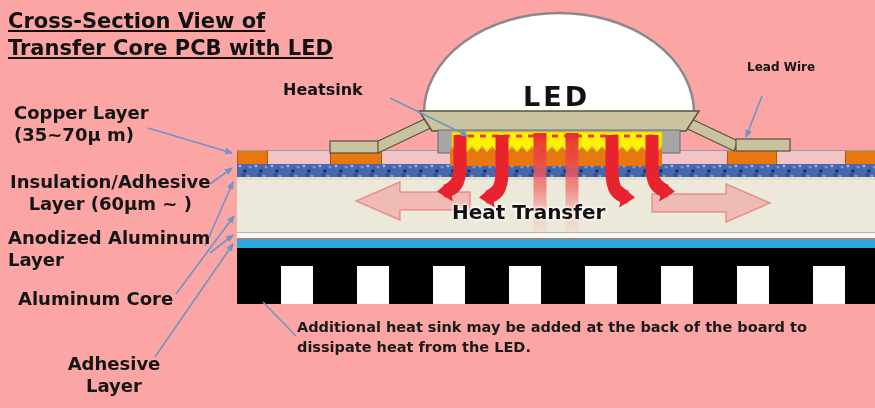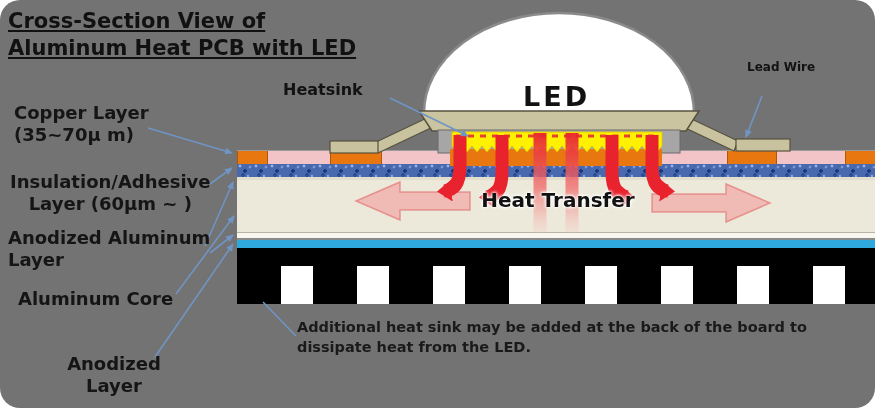--- a/index.html
+++ b/index.html
@@ -1,17 +1,17 @@
 <!DOCTYPE html>
 <html><head>
 <meta charset="utf-8">
 <style>
   html,body{margin:0;padding:0;background:#fff;}
-  #stage{position:relative;width:875px;height:408px;background:#737373;overflow:hidden;
-         font-family:"DejaVu Sans","Liberation Sans",sans-serif;color:#111;border-radius:20px;}
+  #stage{position:relative;width:875px;height:408px;background:#fca5a5;overflow:hidden;
+         font-family:"DejaVu Sans","Liberation Sans",sans-serif;color:#111;}
   .abs{position:absolute;}
   .lbl{font-weight:bold;color:#151515;line-height:22px;font-size:18px;white-space:nowrap;}
   #title{left:8px;top:8px;font-size:21px;line-height:27px;font-weight:bold;
          text-decoration:underline;white-space:nowrap;}
   
   .boardlayer{left:237px;width:638px;}
   #pink-row{top:150px;height:14px;background:#F2C3C7;border-top:1px solid #9a9a9a;}
   .pad{position:absolute;top:0;height:14px;background:#E8770F;border-left:1px solid #b05708;border-right:1px solid #b05708;box-sizing:border-box;}
   #insul-row{top:164px;height:13px;background-color:#4868B0;
     background-image:
@@ -25,21 +25,21 @@
   #anodized-row{top:233px;height:7px;background:#F8F6EE;border-bottom:2px solid #8a8a8a;box-sizing:border-box;}
   #cyan-row{top:240px;height:8px;background:#2FA9DD;}
   #hs-bar{top:248px;height:18px;background:#000;}
   #hs-teeth{top:266px;height:38px;
     background:repeating-linear-gradient(to right,#000 0px,#000 44px,#ffffff 44px,#ffffff 76px);}
   svg{position:absolute;left:0;top:0;pointer-events:none;}
   .dlabel{font-weight:bold;color:#121212;white-space:nowrap;}
   #led-label{left:523px;top:49px;font-size:27px;letter-spacing:3px;margin-top:32px;}
   #heatsink-label{left:283px;top:80px;font-size:16px;}
   #leadwire-label{left:747px;top:60px;font-size:12px;}
-  #heattransfer-label{left:452px;top:188px;width:212px;text-align:center;font-size:20px;
+  #heattransfer-label{left:452px;top:200px;width:212px;text-align:left;font-size:20px;
      text-shadow:0 0 3px #fff,0 0 3px #fff,0 0 4px #fff;}
   #note{left:297px;top:317px;width:580px;font-size:14.5px;line-height:20px;font-weight:bold;color:#1a1a1a;}
 </style>
 </head>
 <body>
 
 <div id="stage">
 
   <div class="abs boardlayer" id="pink-row">
     <div class="pad" style="left:0px;width:31px;"></div>
@@ -107,40 +107,40 @@
       <line x1="176" y1="294" x2="234" y2="216" marker-end="url(#arrB)"></line>
       <line x1="155" y1="357" x2="233" y2="244" marker-end="url(#arrB)"></line>
       <line x1="390" y1="98" x2="468" y2="136" marker-end="url(#arrB)"></line>
       <line x1="762" y1="96" x2="746" y2="137" marker-end="url(#arrB)"></line>
       <line x1="296" y1="336" x2="263" y2="302"></line>
     </g>
   </svg>
 
   <div class="abs" id="title">
     <span>Cross-Section View of</span><br>
-    <span>Aluminum Heat PCB with LED</span>
+    <span>Transfer Core PCB with LED</span>
   </div>
 
   <div class="abs lbl" style="left:14px;top:102px;">
     <span>Copper Layer</span><br>
     <span>(35~70μ m)</span>
   </div>
   <div class="abs lbl" style="left:10px;top:171px;text-align:center;">
     <span>Insulation/Adhesive</span><br>
     <span>Layer (60μm ~ )</span>
   </div>
   <div class="abs lbl" style="left:8px;top:227px;">
     <span>Anodized Aluminum</span><br>
     <span>Layer</span>
   </div>
   <div class="abs lbl" style="left:18px;top:288px;">
     <span>Aluminum  Core</span><br>
   </div>
   <div class="abs lbl" style="left:58px;top:353px;width:112px;text-align:center;">
-    <span>Anodized</span><br>
+    <span>Adhesive</span><br>
     <span>Layer</span>
   </div>
 
   <div class="abs dlabel" id="led-label">LED</div>
   <div class="abs dlabel" id="heatsink-label">Heatsink</div>
   <div class="abs dlabel" id="leadwire-label">Lead Wire</div>
   <div class="abs dlabel" id="heattransfer-label">Heat Transfer</div>
 
   <div class="abs" id="note">
     <span>Additional heat sink may be added at the back of the board to</span><br>

